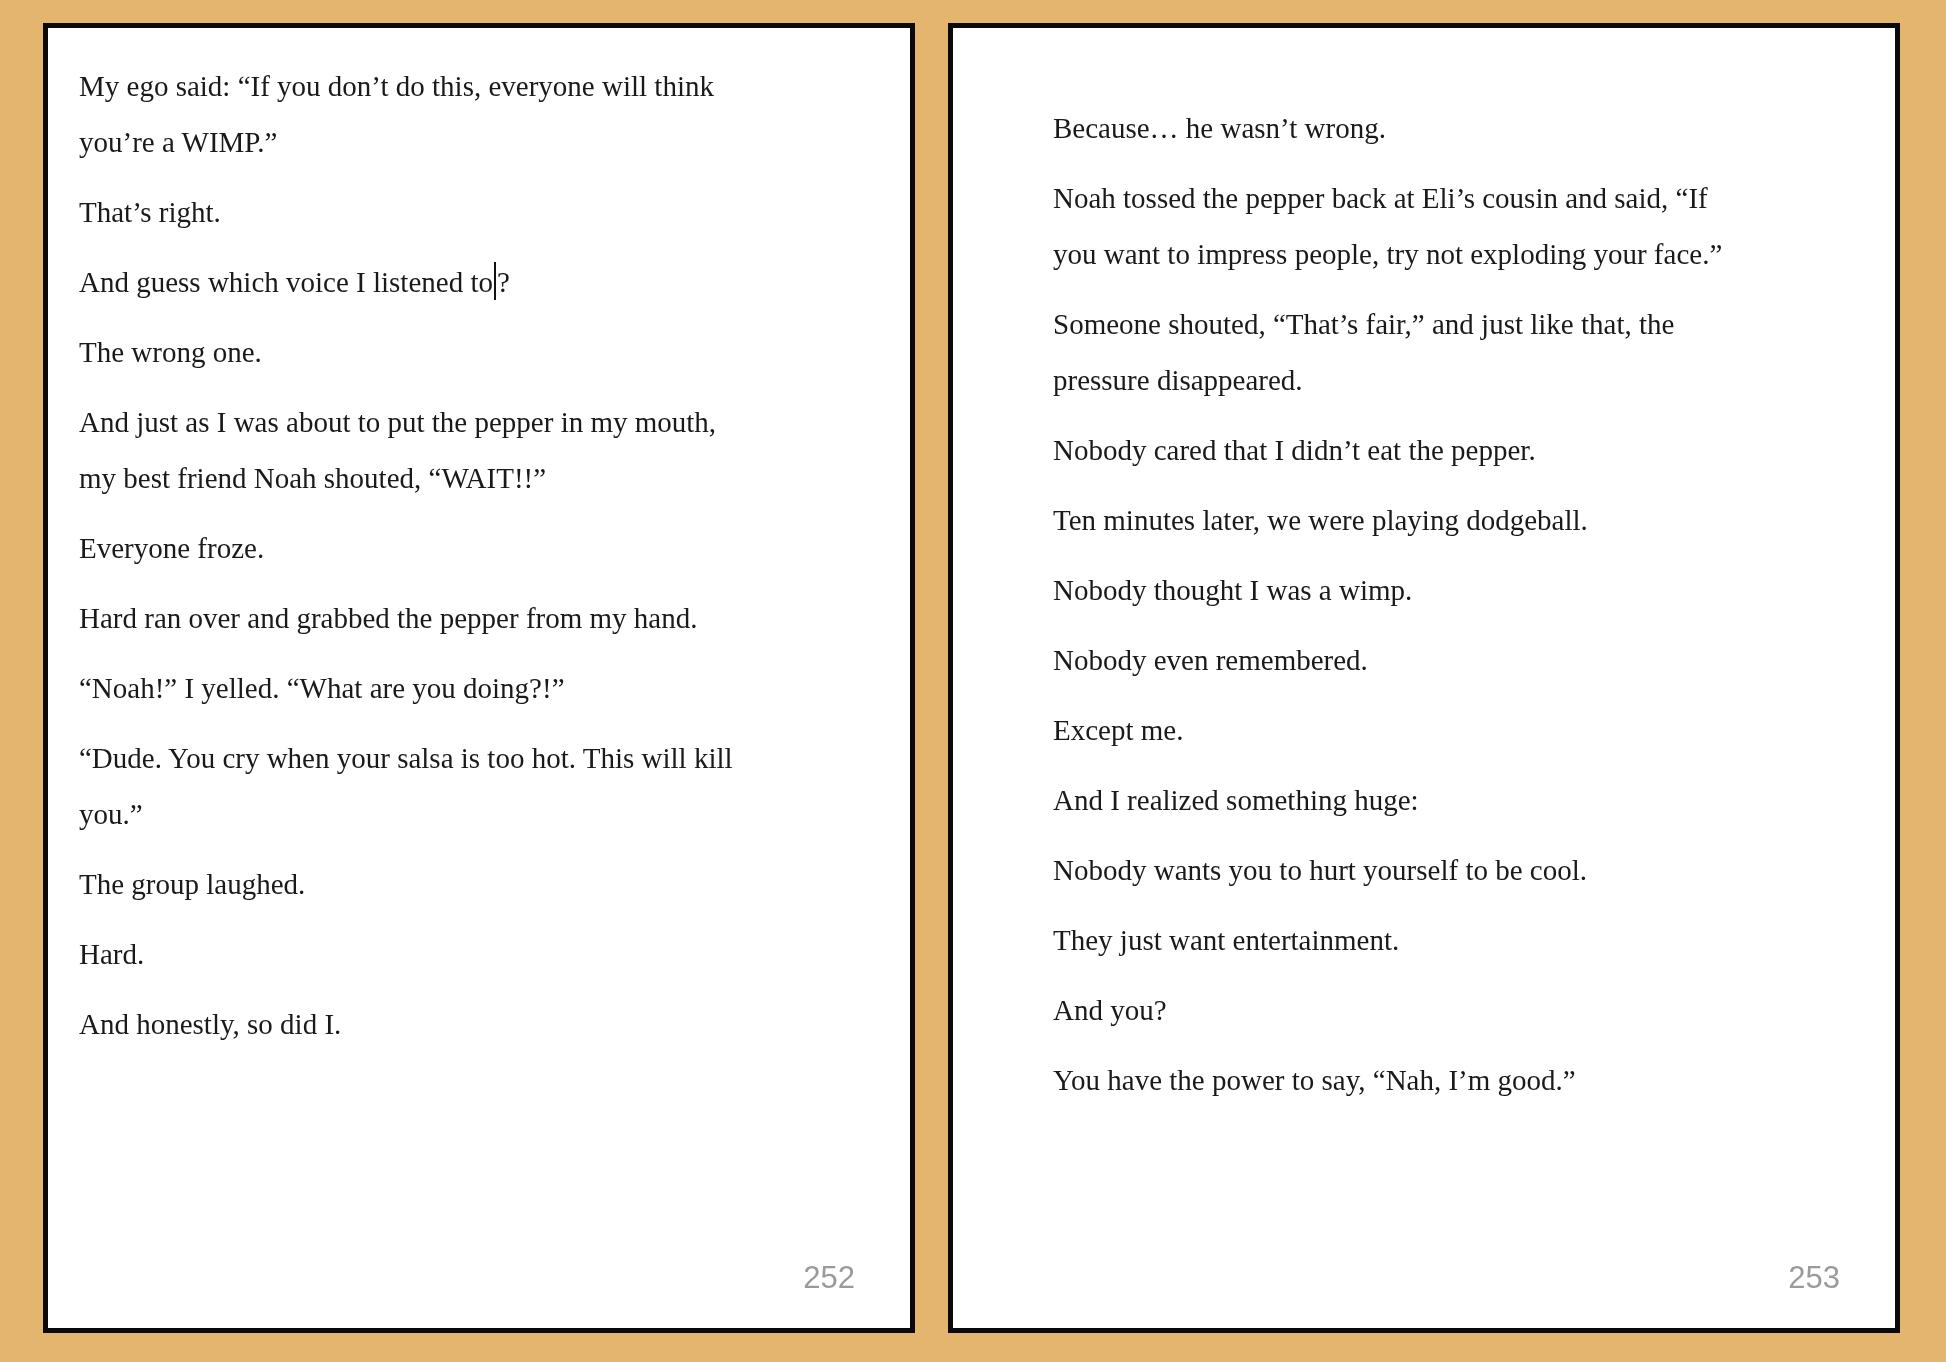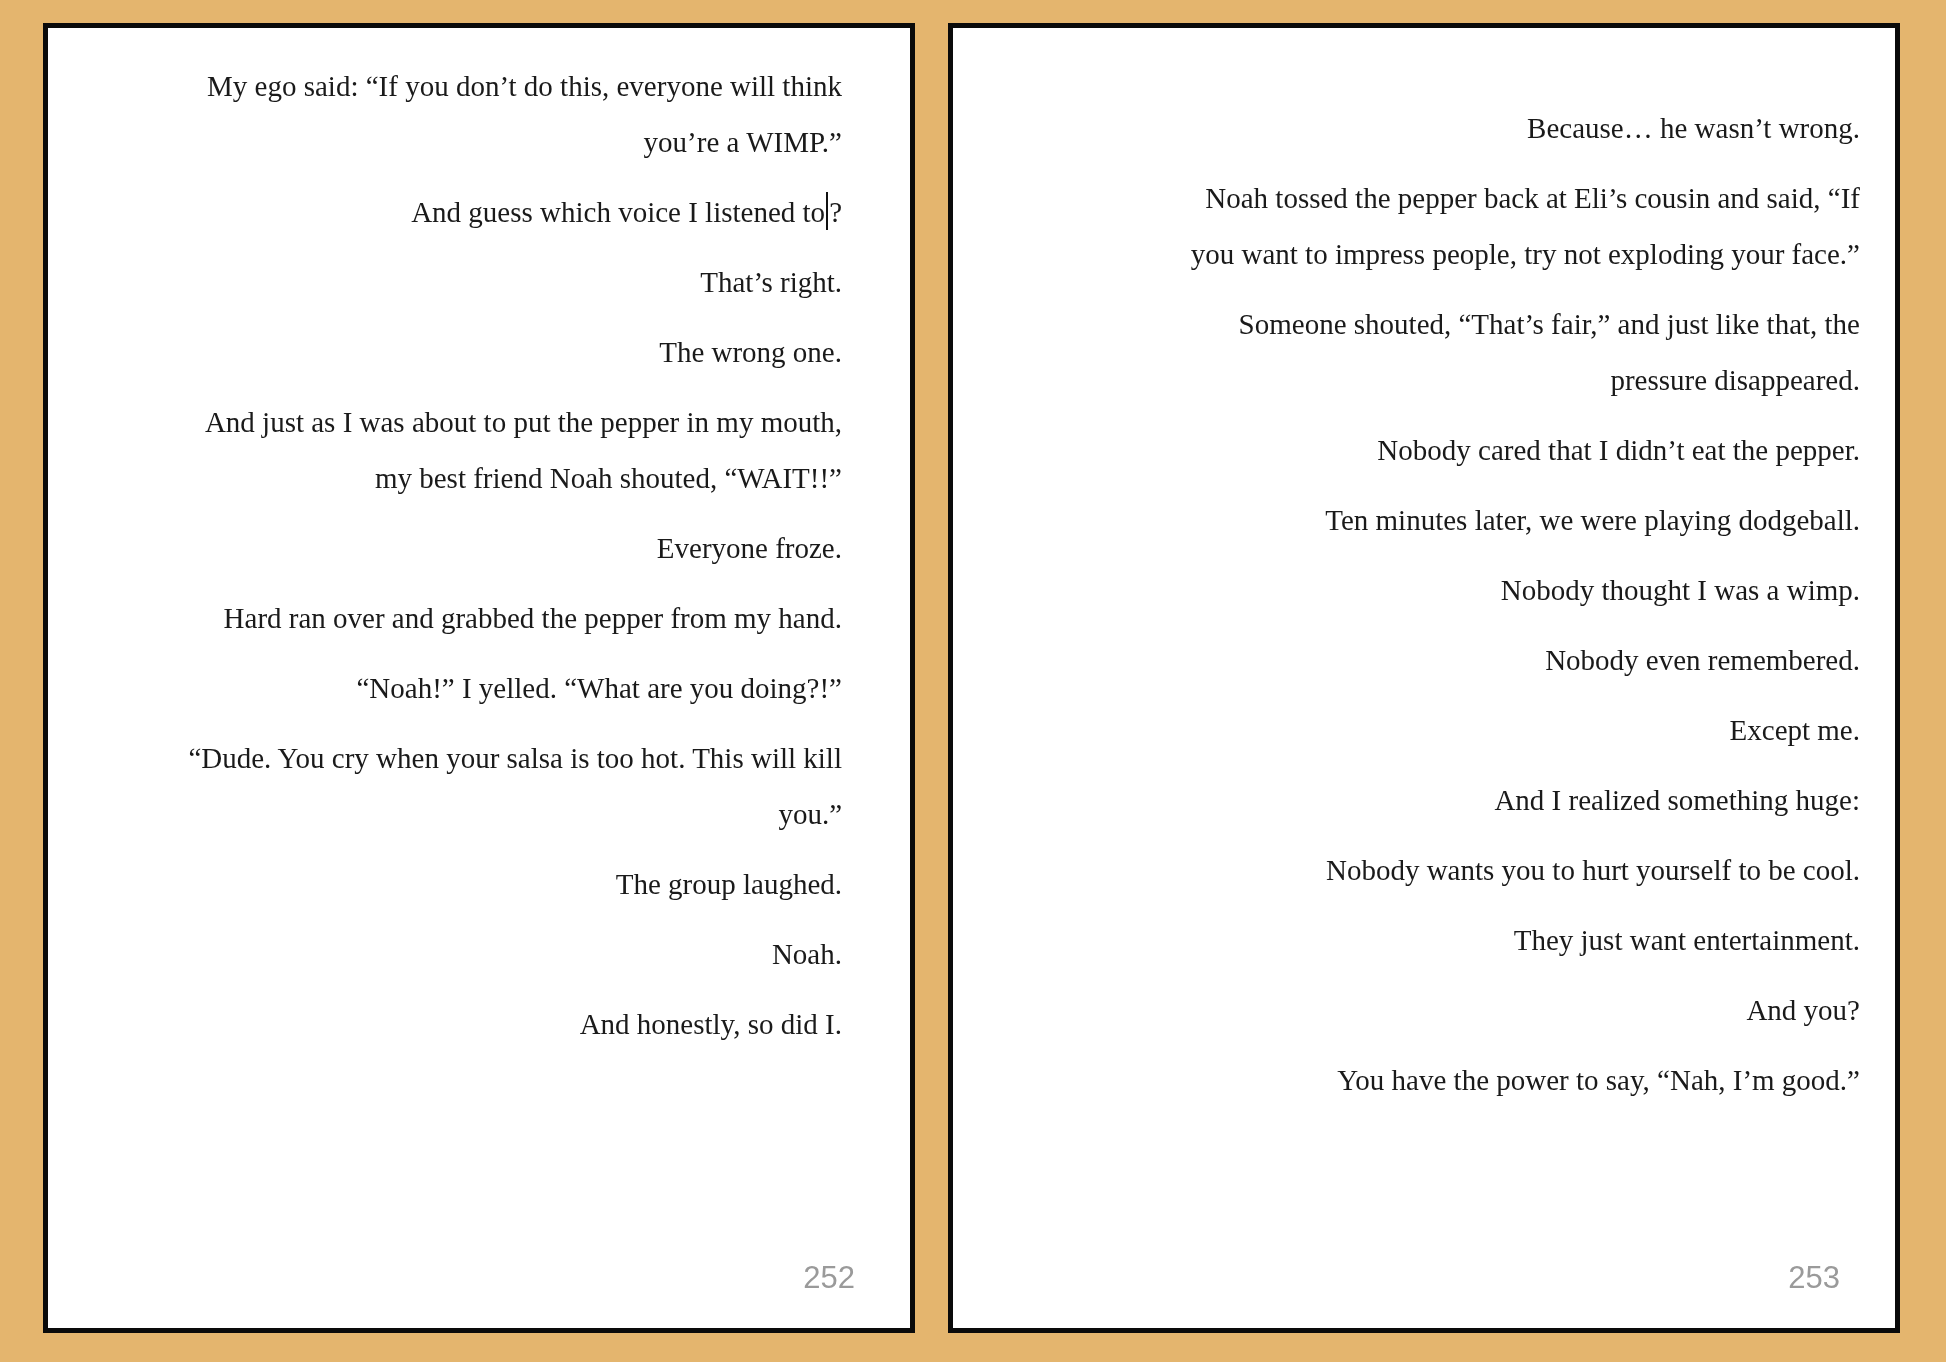--- a/index.html
+++ b/index.html
@@ -11,21 +11,21 @@
     --caret:#111111;
   }
   html,body{margin:0;padding:0;}
   body{
     width:1946px;height:1362px;
     background:var(--bg);
     position:relative;
     overflow:hidden;
     font-family:"Liberation Serif", serif;
   }
-  .spread{position:absolute;inset:0;text-align:right;}
+  .spread{position:absolute;inset:0;}
   .page{
     position:absolute;
     top:23px;
     height:1310px;
     background:var(--page-bg);
     border:5px solid var(--page-border);
     box-sizing:border-box;
   }
   .page.left{left:43px;width:872px;}
   .page.right{left:948px;width:952px;}
@@ -62,30 +62,30 @@
   }
 </style>
 </head>
 <body>
 
 <div class="spread">
 
   <section class="page left">
     <div class="text-area" id="left-text">
         <p>My ego said: “If you don’t do this, everyone will think<br>you’re a WIMP.”</p>
+        <p>That’s right.</p>
         <p>And guess which voice I listened to<span class="caret"></span>?</p>
-        <p>That’s right.</p>
         <p>The wrong one.</p>
         <p>And just as I was about to put the pepper in my mouth,<br>my best friend Noah shouted, “WAIT!!”</p>
         <p>Everyone froze.</p>
         <p>Hard ran over and grabbed the pepper from my hand.</p>
         <p>“Noah!” I yelled. “What are you doing?!”</p>
         <p>“Dude. You cry when your salsa is too hot. This will kill<br>you.”</p>
         <p>The group laughed.</p>
-        <p>Noah.</p>
+        <p>Hard.</p>
         <p>And honestly, so did I.</p>
       </div>
     <span class="pagenum">252</span>
   </section>
 
   <section class="page right">
     <div class="text-area" id="right-text">
         <p>Because… he wasn’t wrong.</p>
         <p>Noah tossed the pepper back at Eli’s cousin and said, “If<br>you want to impress people, try not exploding your face.”</p>
         <p>Someone shouted, “That’s fair,” and just like that, the<br>pressure disappeared.</p>

